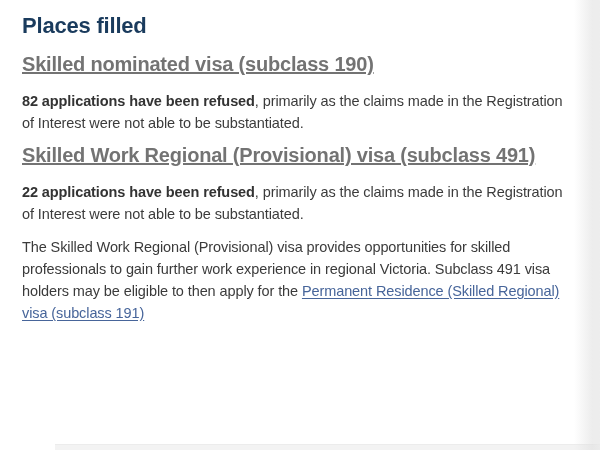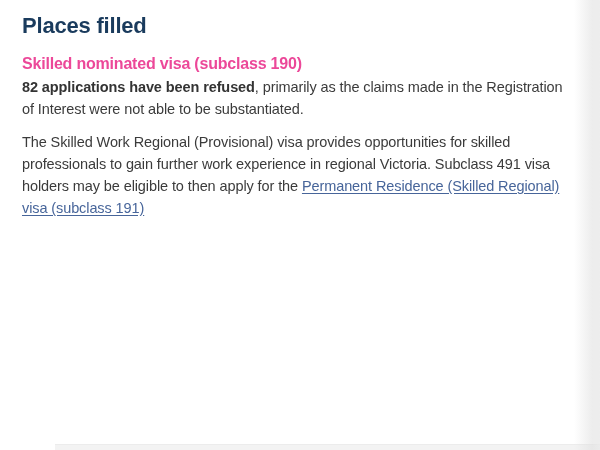--- a/index.html
+++ b/index.html
@@ -16,37 +16,38 @@
     background: #ffffff;
   }
   h2.page-title {
     font-size: 22px;
     line-height: 28px;
     font-weight: 700;
     color: #1a3b5d;
     letter-spacing: -0.2px;
   }
   h3.section-heading {
-    font-size: 16px;
+    font-size: 20px;
     line-height: 24px;
     font-weight: 700;
-    color: #ec4899;
+    color: #737373;
     letter-spacing: -0.2px;
     margin-top: 12px;
+    text-decoration: underline;
   }
   h3.second { margin-top: 9px; }
   p.body-text {
     font-size: 14.5px;
     line-height: 22px;
     color: #3b3b3b;
     letter-spacing: -0.1px;
     max-width: 560px;
   }
   p.allocated { margin-top: 7px; }
-  p.refused { }
+  p.refused { margin-top: 14px; }
   p.closing { margin-top: 11px; }
   .bold-lead { font-weight: 700; color: #333333; }
   a.inline-link {
     color: #47659a;
     text-decoration: underline;
     text-underline-offset: 2px;
     cursor: pointer;
   }
   .ext-icon {
     display: inline-block;
@@ -78,20 +79,22 @@
 <div class="page">
 
   <h2 class="page-title">Places filled</h2>
 
   <section>
     <h3 class="section-heading">Skilled nominated visa (subclass 190)</h3>
     <p class="body-text refused"><span class="bold-lead">82 applications have been refused</span><span>, primarily as the claims made in the Registration of Interest were not able to be substantiated.</span></p>
   </section>
 
   <section>
+    <h3 class="section-heading second">Skilled Work Regional (Provisional) visa (subclass 491)</h3>
+    <p class="body-text refused"><span class="bold-lead">22 applications have been refused</span><span>, primarily as the claims made in the Registration of Interest were not able to be substantiated.</span></p>
   </section>
 
   <p class="body-text closing"><span>The Skilled Work Regional (Provisional) visa provides opportunities for skilled professionals to gain further work experience in regional Victoria. Subclass 491 visa holders may be eligible to then apply for the </span><a class="inline-link"><span>Permanent Residence (Skilled Regional) visa (subclass 191)</span><span class="ext-icon"></span></a></p>
 
   <div class="next-block-peek"></div>
 
   <div class="edge-shadow"></div>
 
 </div>
 

